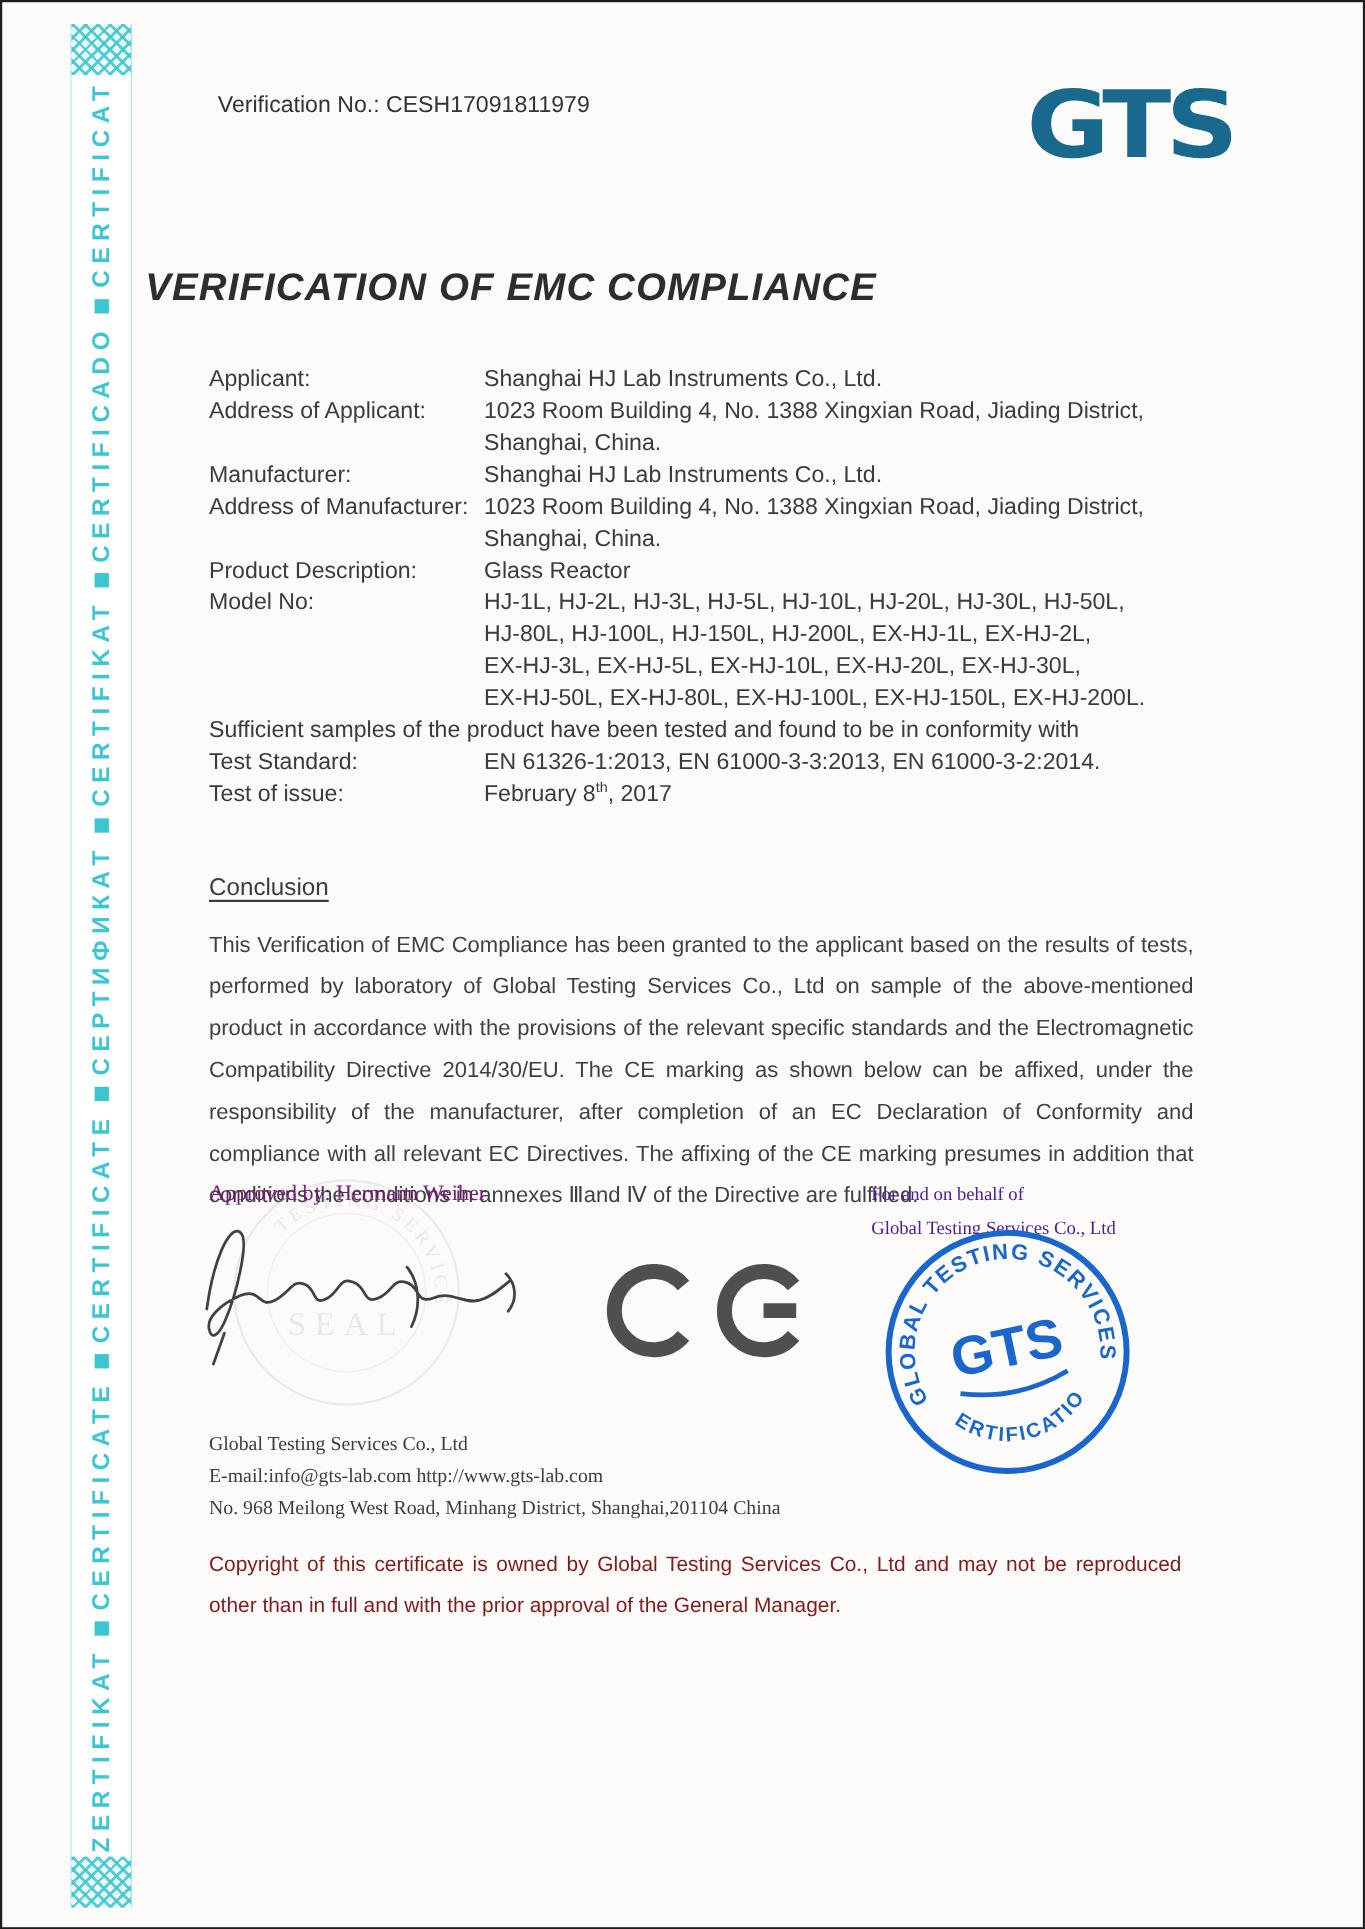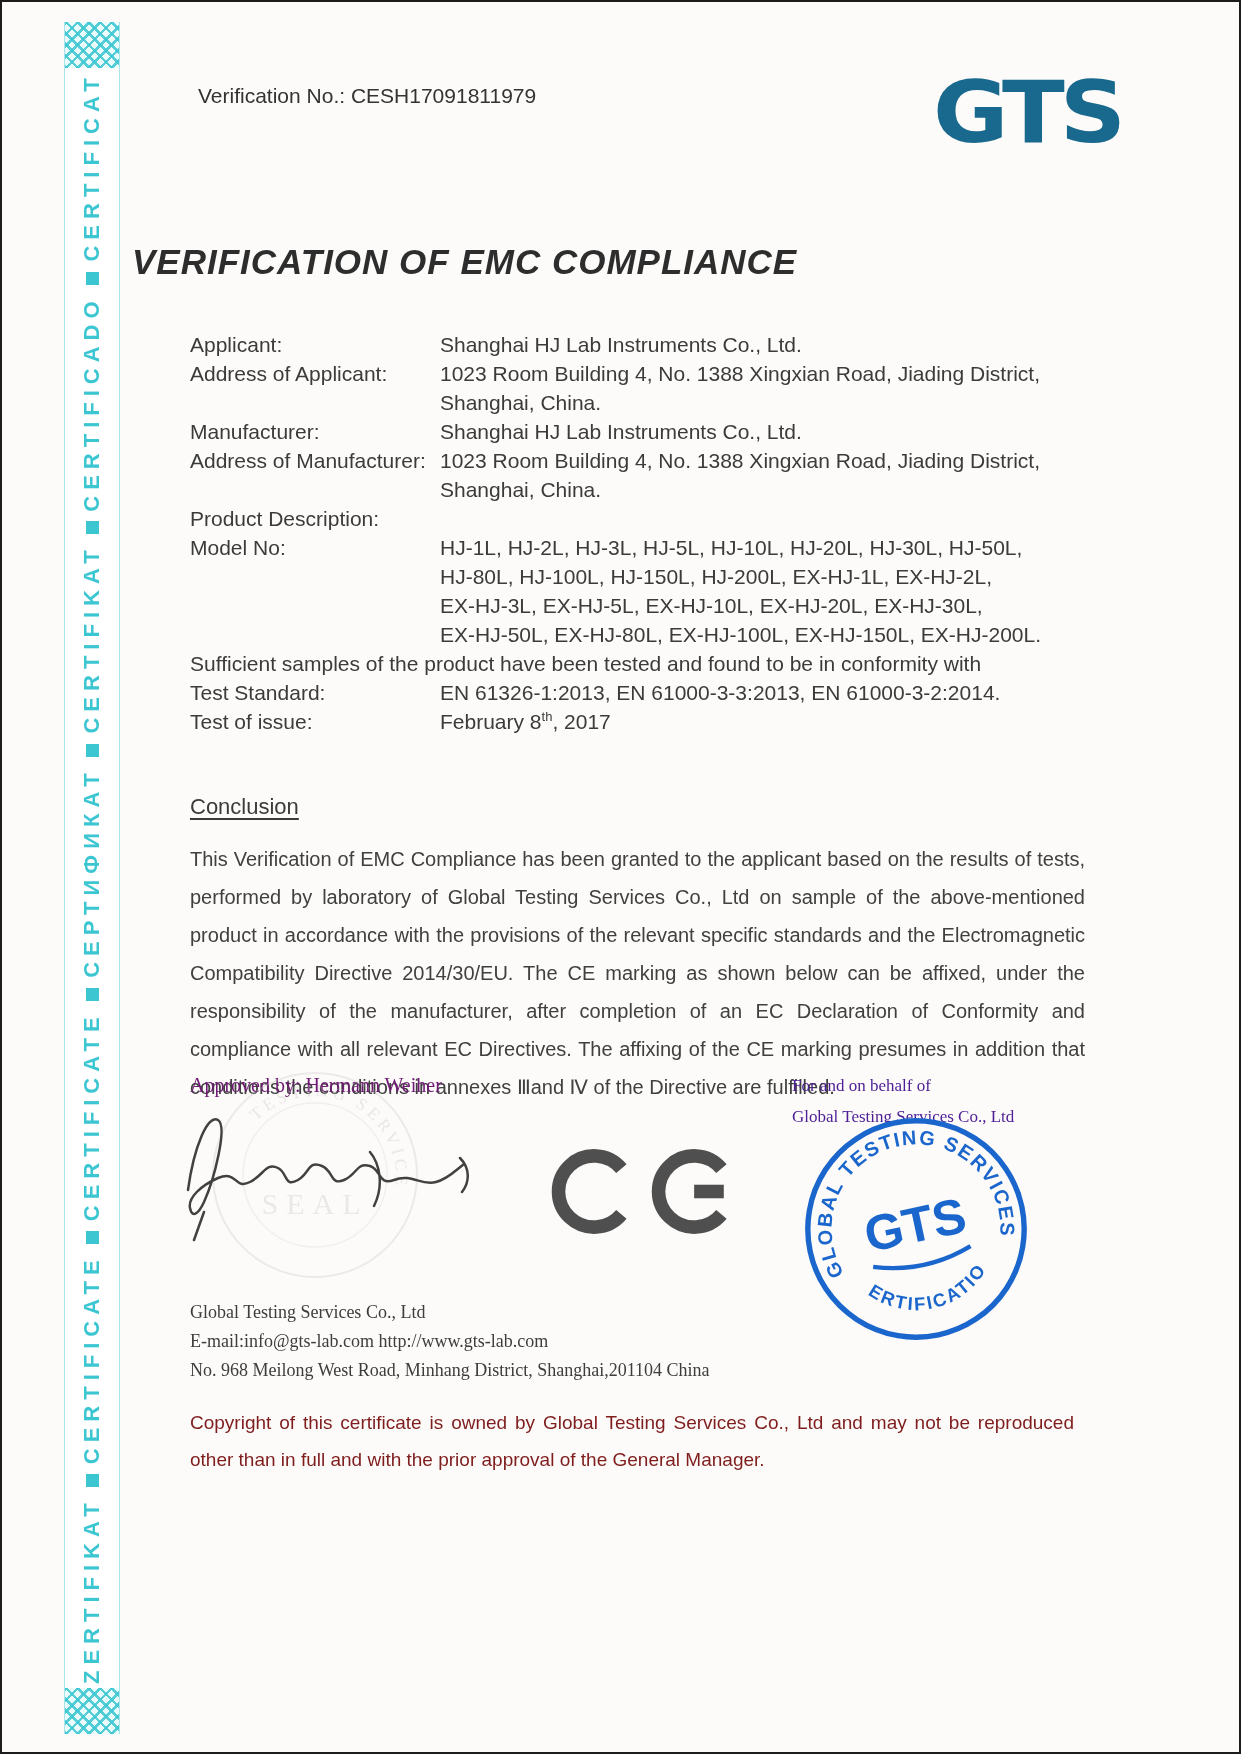--- a/index.html
+++ b/index.html
@@ -143,20 +143,23 @@
     </div>
     <div class="drow">
       <div class="lbl">Address of Manufacturer:</div>
       <div class="val">
         <div>1023 Room Building 4, No. 1388 Xingxian Road, Jiading District,</div>
         <div>Shanghai, China.</div>
       </div>
     </div>
     <div class="drow">
       <div class="lbl">Product Description:</div>
+      <div class="val">
+          <div>Glass Reactor</div>
+        </div>
     </div>
     <div class="drow">
       <div class="lbl">Model No:</div>
       <div class="val">
         <div>HJ-1L, HJ-2L, HJ-3L, HJ-5L, HJ-10L, HJ-20L, HJ-30L, HJ-50L,</div>
         <div>HJ-80L, HJ-100L, HJ-150L, HJ-200L, EX-HJ-1L, EX-HJ-2L,</div>
         <div>EX-HJ-3L, EX-HJ-5L, EX-HJ-10L, EX-HJ-20L, EX-HJ-30L,</div>
         <div>EX-HJ-50L, EX-HJ-80L, EX-HJ-100L, EX-HJ-150L, EX-HJ-200L.</div>
       </div>
     </div>

